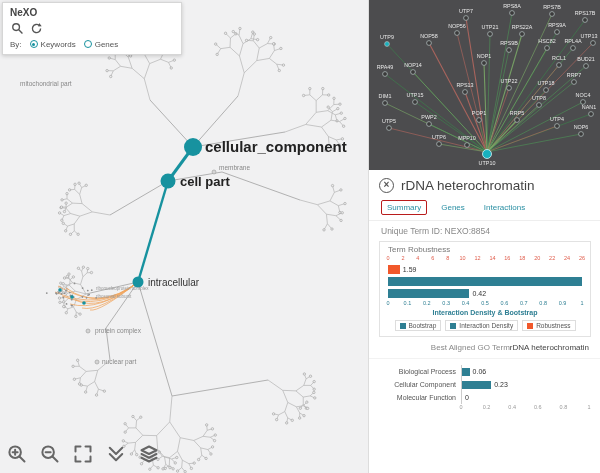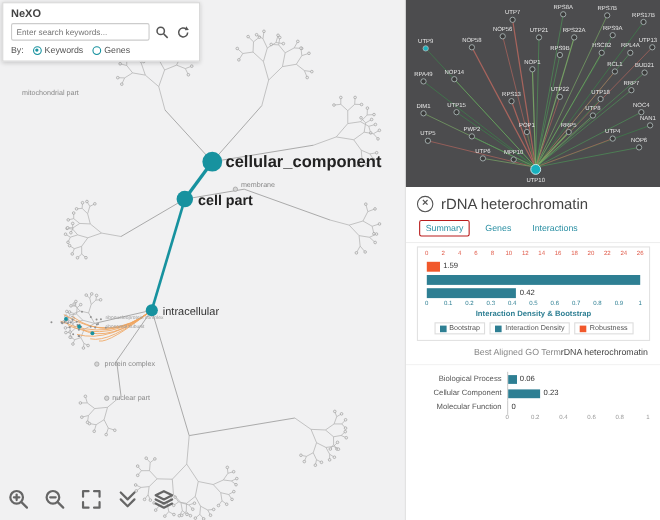--- a/index.html
+++ b/index.html
@@ -12,21 +12,21 @@
   #tree-svg{position:absolute;left:0;top:0}
 
   .search-panel{position:absolute;left:2px;top:2px;width:180px;background:#fff;
     border:1px solid #d6d6d6;box-shadow:0 1px 4px rgba(0,0,0,.18);padding:4px 7px 5px;z-index:5}
   .app-name{font-size:10px;font-weight:bold;color:#444;margin-bottom:3px}
   .search-row{display:flex;align-items:center;gap:4px}
   .search-input{flex:1;height:16px;border:1px solid #ccc;border-radius:2px;font-size:7.5px;
     padding:0 4px;color:#333;font-family:"Liberation Sans",sans-serif}
   .icon-btn{width:15px;height:15px;display:flex;align-items:center;justify-content:center;color:#555;cursor:pointer}
   .radio-row{display:flex;align-items:center;gap:8px;margin-top:4px;font-size:8px;color:#555}
-  .radio-row label{display:flex;align-items:center;cursor:pointer}
+  .radio-row label{display:flex;align-items:flex-start;cursor:pointer}
   .radio{width:8px;height:8px;border:1px solid #17929f;border-radius:50%;display:inline-block;
     position:relative;margin-right:3px;background:#fff}
   .radio.sel::after{content:"";position:absolute;left:1.5px;top:1.5px;right:1.5px;bottom:1.5px;
     background:#17929f;border-radius:50%}
 
   .toolbar{position:absolute;left:6px;bottom:8px;display:flex;gap:11px;z-index:5}
   .tool{width:22px;height:22px;color:#666;cursor:pointer;display:flex;align-items:center;justify-content:center}
   .tool svg{stroke:#666;fill:none;stroke-width:1.6;stroke-linecap:round;stroke-linejoin:round}
 
   
@@ -589,21 +589,20 @@
         <text x="219" y="170" font-size="6.5" font-weight="400" fill="#888" font-family="&quot;Liberation Sans&quot;,sans-serif">membrane</text>
         <text x="95" y="333" font-size="6.5" font-weight="400" fill="#888" font-family="&quot;Liberation Sans&quot;,sans-serif">protein complex</text>
         <text x="102" y="364" font-size="6.5" font-weight="400" fill="#888" font-family="&quot;Liberation Sans&quot;,sans-serif">nuclear part</text>
         <text x="96" y="290" font-size="4.5" font-weight="400" fill="#999" font-family="&quot;Liberation Sans&quot;,sans-serif">ribonucleoprotein complex</text>
         <text x="96" y="298" font-size="4.5" font-weight="400" fill="#999" font-family="&quot;Liberation Sans&quot;,sans-serif">ribosomal subunit</text>
       </svg>
 
     <div class="search-panel">
       <div class="app-name">NeXO</div>
       <div class="search-row">
-        <input class="search-input" placeholder="Enter search keywords..." style="">
         <span class="icon-btn">
           <svg width="13" height="13" viewBox="0 0 14 14" stroke="#555" fill="none" stroke-width="1.5">
             <circle cx="5.5" cy="5.5" r="3.6"></circle>
               <line x1="8.4" y1="8.4" x2="12.3" y2="12.3"></line>
           </svg>
         </span>
         <span class="icon-btn">
           <svg width="13" height="13" viewBox="0 0 14 14" stroke="#555" fill="none" stroke-width="1.5">
             <path d="M11.4 7a4.4 4.4 0 1 1-1.4-3.2"></path>
             <polygon points="10,1 12.6,4.6 8.8,4.9" fill="#555" stroke="none"></polygon>
@@ -785,22 +784,24 @@
         <span class="close-btn">×</span>
         <span class="detail-title">rDNA heterochromatin</span>
       </div>
 
       <div class="tabs" id="tabs">
           <span class="tab active">Summary</span>
           <span class="tab">Genes</span>
           <span class="tab">Interactions</span>
         </div>
 
+      <div class="term-id">Unique Term ID: NEXO:8854</div>
 
       <div class="chart-box">
+        <div class="chart-title">Term Robustness</div>
         <div class="axis red" id="top-axis">
             <span style="left: 0%;">0</span>
             <span style="left: 7.69231%;">2</span>
             <span style="left: 15.3846%;">4</span>
             <span style="left: 23.0769%;">6</span>
             <span style="left: 30.7692%;">8</span>
             <span style="left: 38.4615%;">10</span>
             <span style="left: 46.1538%;">12</span>
             <span style="left: 53.8462%;">14</span>
             <span style="left: 61.5385%;">16</span>

